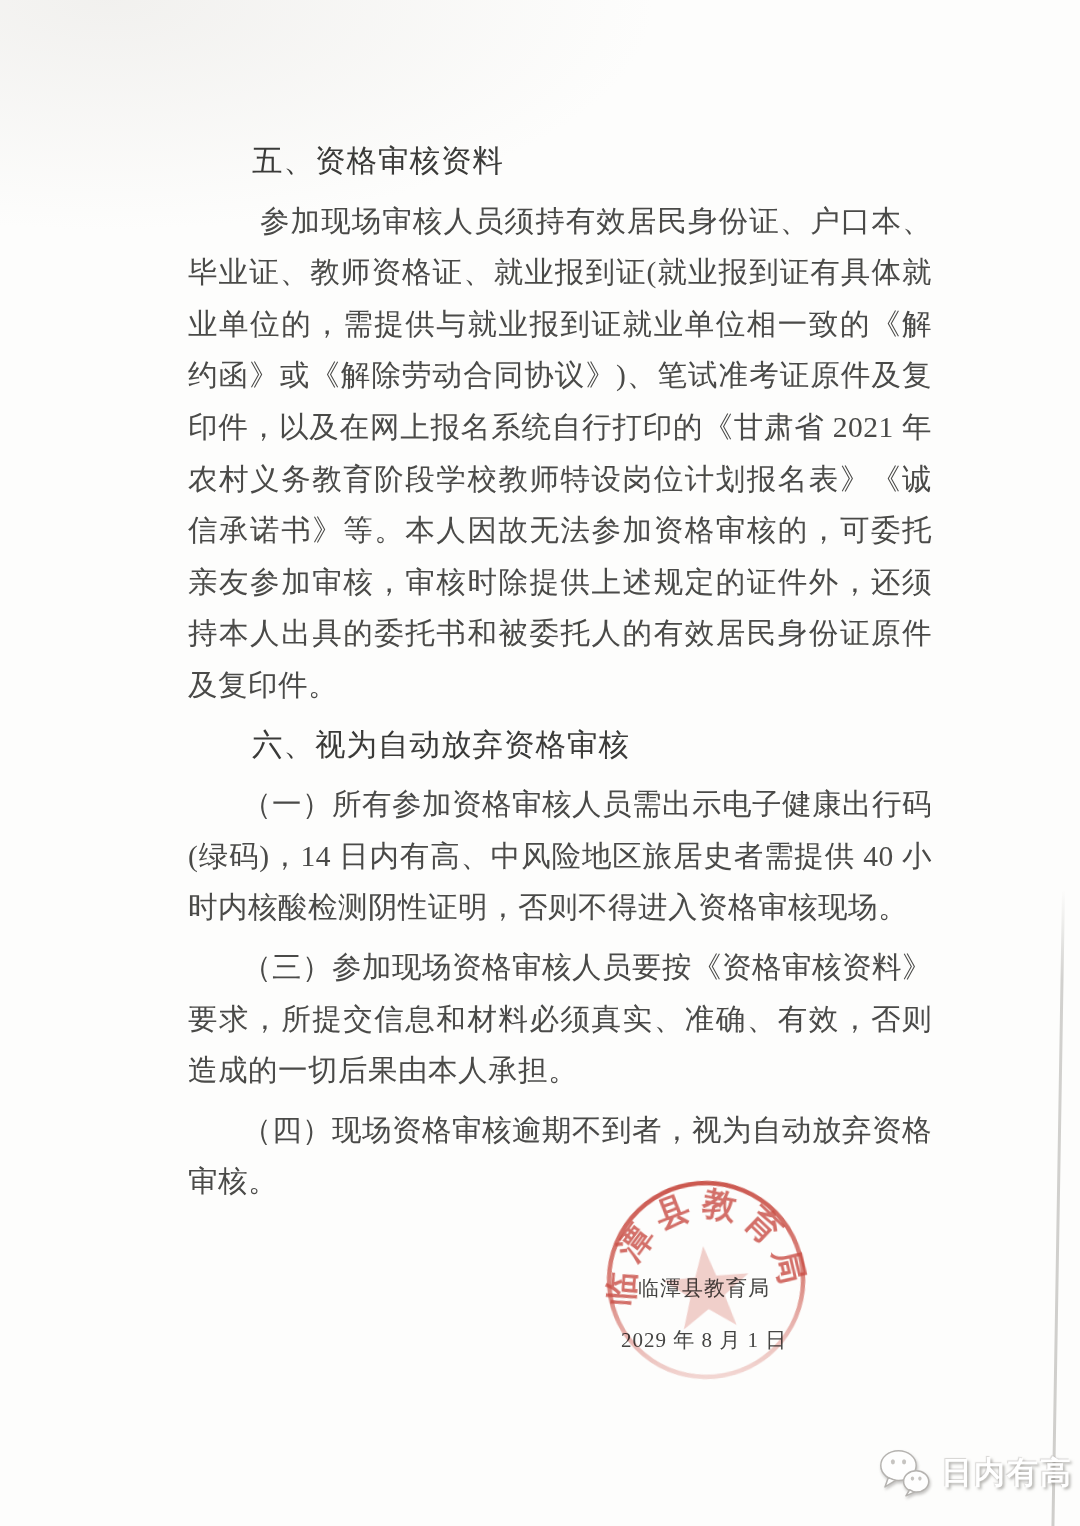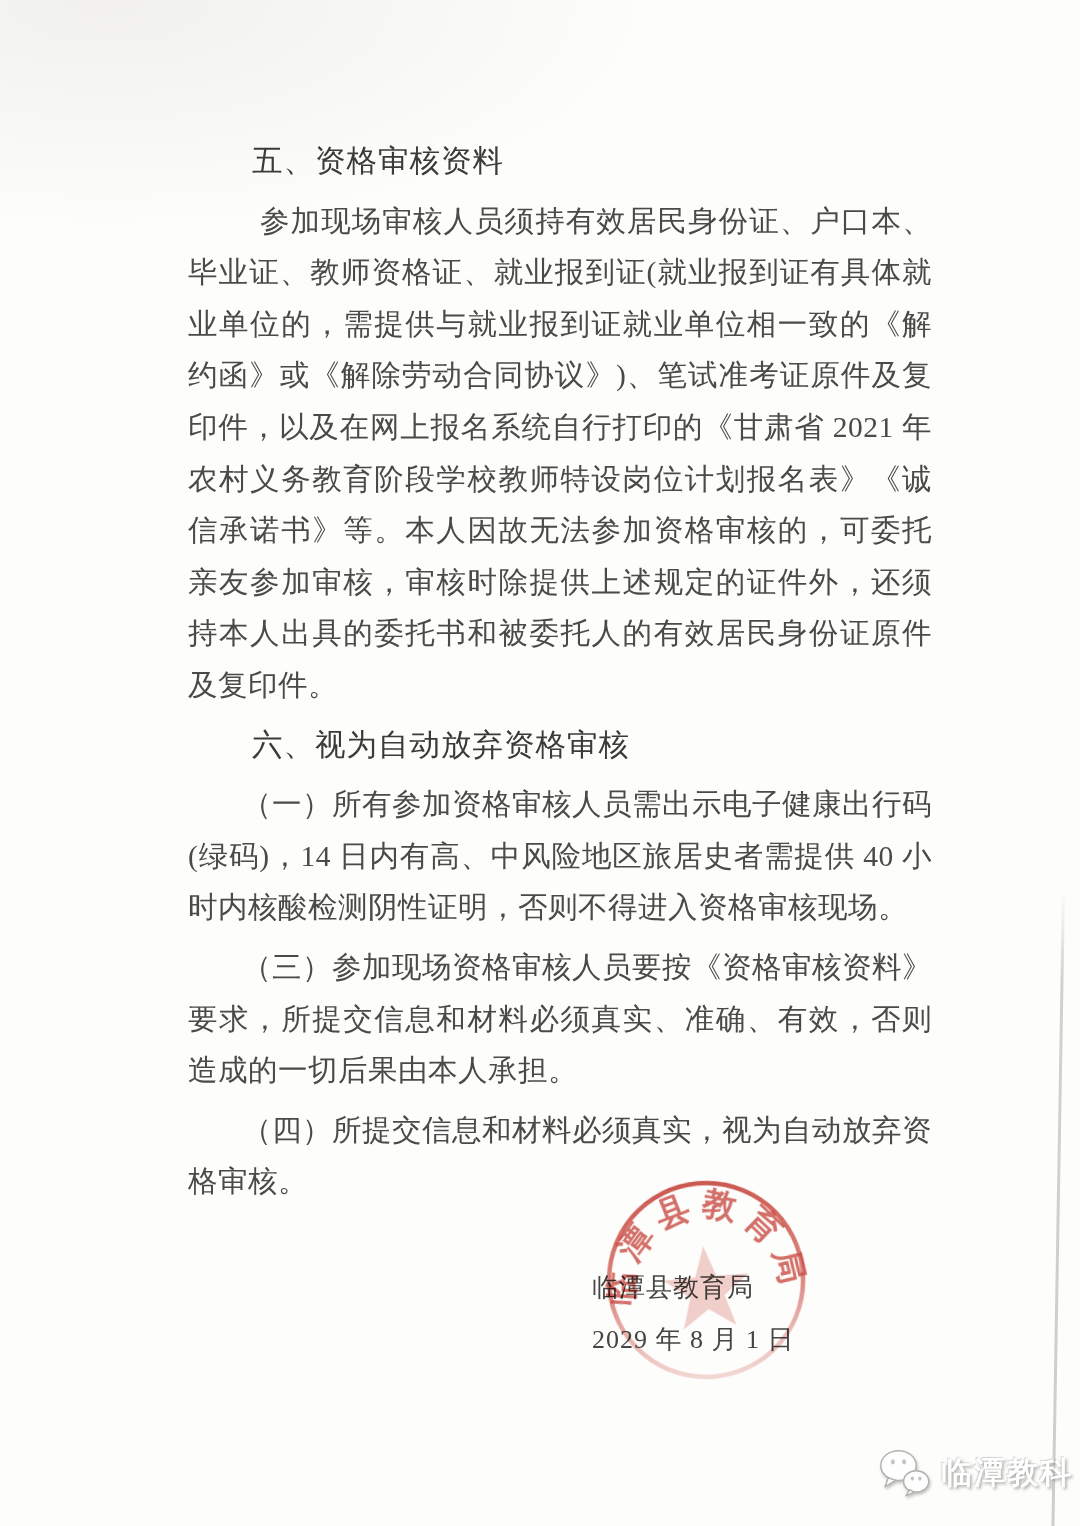--- a/index.html
+++ b/index.html
@@ -38,22 +38,23 @@
     letter-spacing:1px;
     text-align:left;
   }
   .doc p { margin:8px; text-indent:72px; }
   .doc p.item { text-indent:54px; }
 
   .signature {
     position:absolute;
     left:592px; top:1262px;
     width:224px;
+    text-align:center;
     color:#454543;
-    font-size:26px;
+    font-size:21px;
     line-height:52px;
     letter-spacing:1px;
   }
 
   .seal {
     position:absolute;
     left:602px; top:1172px;
     width:208px; height:214px;
     mix-blend-mode:multiply;
     opacity:0.95;
@@ -96,21 +97,21 @@
 <body>
 
 <div class="page">
 
   <div class="doc">
     <h2>五、资格审核资料</h2>
     <p>参加现场审核人员须持有效居民身份证、户口本、毕业证、教师资格证、就业报到证(就业报到证有具体就业单位的，需提供与就业报到证就业单位相一致的《解约函》或《解除劳动合同协议》)、笔试准考证原件及复印件，以及在网上报名系统自行打印的《甘肃省 2021 年农村义务教育阶段学校教师特设岗位计划报名表》《诚信承诺书》等。本人因故无法参加资格审核的，可委托亲友参加审核，审核时除提供上述规定的证件外，还须持本人出具的委托书和被委托人的有效居民身份证原件及复印件。</p>
     <h2>六、视为自动放弃资格审核</h2>
     <p class="item">（一）所有参加资格审核人员需出示电子健康出行码(绿码)，14 日内有高、中风险地区旅居史者需提供 40 小时内核酸检测阴性证明，否则不得进入资格审核现场。</p>
     <p class="item">（三）参加现场资格审核人员要按《资格审核资料》要求，所提交信息和材料必须真实、准确、有效，否则造成的一切后果由本人承担。</p>
-    <p class="item">（四）所提交信息和材料必须真实，视为自动放弃资格审核。</p>
+    <p class="item">（四）现场资格审核逾期不到者，视为自动放弃资格审核。</p>
   </div>
 
   <div class="signature">
     <div>临潭县教育局</div>
     <div>2029 年 8 月 1 日</div>
   </div>
 
   <div class="seal">
     <svg width="208" height="214" viewBox="0 0 208 214">
       <defs>
@@ -148,16 +149,16 @@
       </g>
       <g fill="#fefefe" stroke="#b5b3b0" stroke-width="1.6">
         <ellipse cx="41" cy="36" rx="13.5" ry="11.5"></ellipse>
         <path d="M34 45 L30 51.5 L39 47.5 Z" stroke-linejoin="round"></path>
       </g>
       <g fill="#c6c4c1" stroke="none">
         <ellipse cx="37" cy="33" rx="1.8" ry="2.2"></ellipse>
         <ellipse cx="45" cy="33" rx="1.8" ry="2.2"></ellipse>
       </g>
     </svg>
-    <span class="wm-text">临潭教科</span>
+    <span class="wm-text">日内有高</span>
   </div>
 
 </div>
 
 </body></html>

